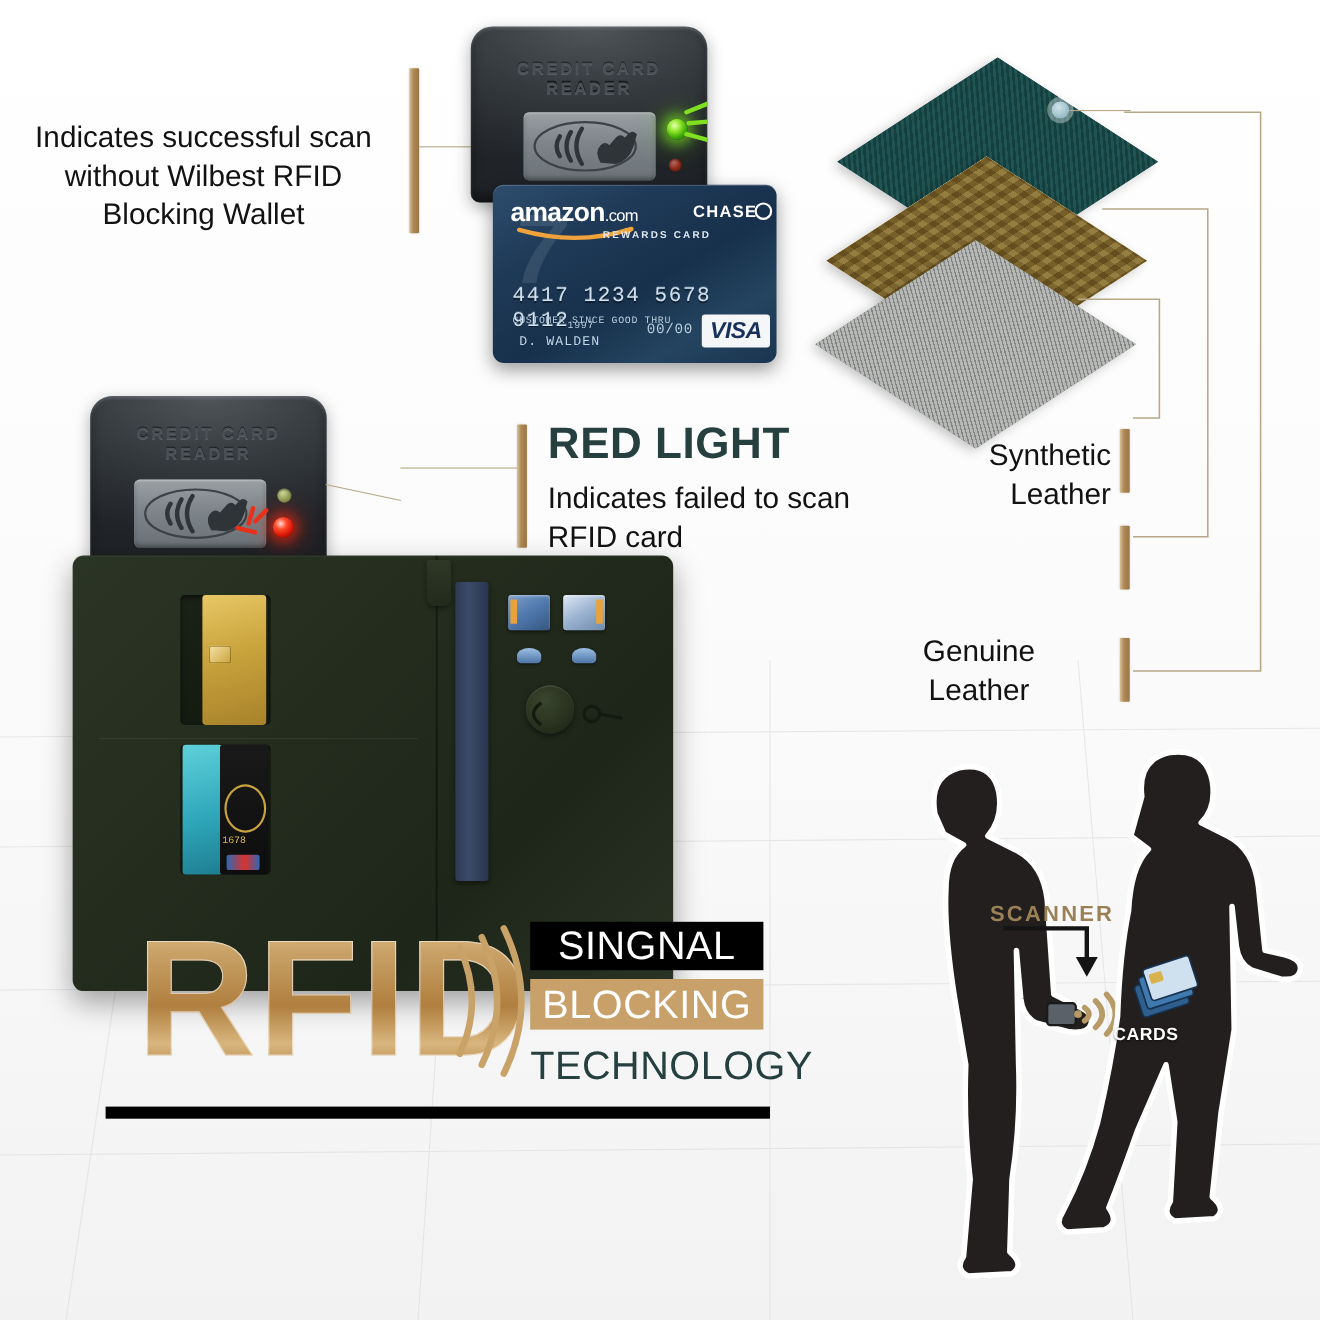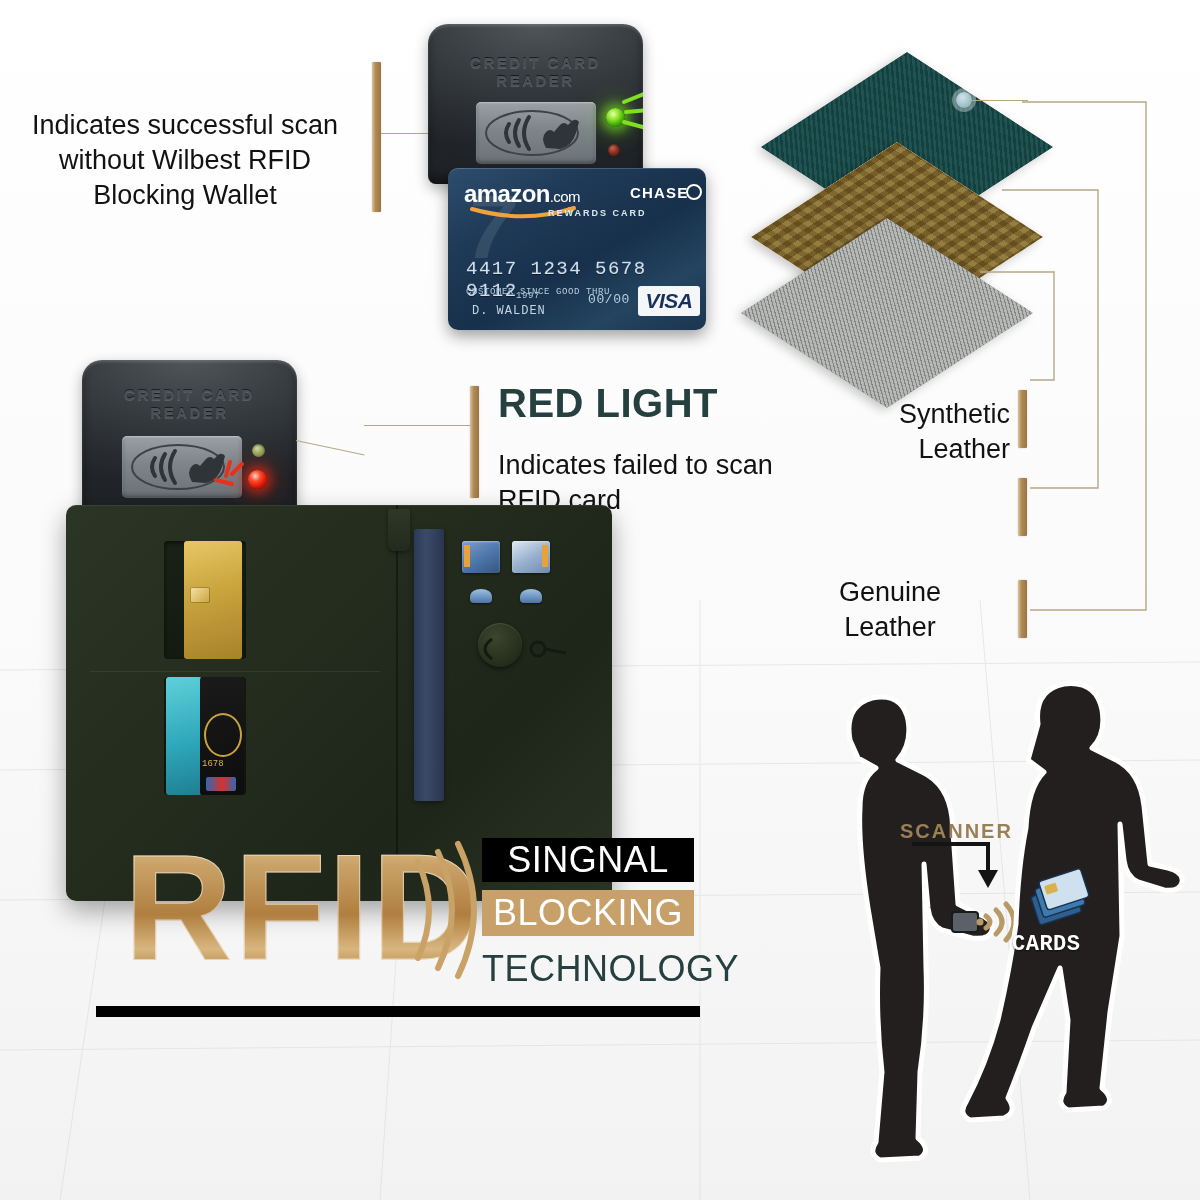--- a/index.html
+++ b/index.html
@@ -196,22 +196,22 @@
   .badge.black{background:#000;color:#fff;}
   .badge.tan{background:#c8a06a;color:#fff;}
   .badge.plain{color:#25403e;}
   .rule{position:absolute;background:#000;}
 
   .scanner-lbl{
     position:absolute;font-size:20px;font-weight:bold;letter-spacing:2px;
     color:#9a8057;
   }
   .cards-lbl{
-    position:absolute;font-size:22px;font-weight:bold;letter-spacing:.5px;
-    color:#fff;text-shadow:0 1px 2px rgba(0,0,0,.6);font-family:Liberation Mono, monospace;
+    position:absolute;font-size:16px;font-weight:bold;letter-spacing:.5px;
+    color:#fff;text-shadow:0 1px 2px rgba(0,0,0,.6);
   }
   .silh{position:absolute;}
 </style>
 </head>
 <body>
 
 <div id="stage">
 
   <div class="floor">
     <svg width="1200" height="600" viewBox="0 0 1200 600">
@@ -358,21 +358,21 @@
         </g>
       </svg>
     </div>
   </div>
 
   <div class="hline" style="left:296px;top:440px;width:70px;transform:rotate(12deg);transform-origin:left center;"></div>
   <div class="hline" style="left:364px;top:425px;width:106px;"></div>
   <div class="tanbar" style="left:470px;top:386px;height:112px;"></div>
 
   <div class="txt headline" style="left:498px;top:382px;width:330px;">RED LIGHT</div>
-  <div class="txt body-txt" style="left:498px;top:448px;width:340px;">Indicates failed to scan
+  <div class="txt body-txt" style="left:498px;top:436px;width:340px;">Indicates failed to scan
 RFID card</div>
 
   <div class="wallet" style="left:66px;top:505px;width:546px;height:396px;text-align:center;">
     <div class="spine" style="left:330px;"></div>
 
     <div class="slot" style="left:98px;top:36px;width:82px;height:118px;"></div>
     <div class="incard" style="left:118px;top:36px;width:58px;height:118px;
          background:linear-gradient(165deg,#e8c765 0%,#c9a33c 45%,#a8822a 100%);">
       <div style="position:absolute;left:6px;top:46px;width:20px;height:16px;border-radius:2px;
                   background:linear-gradient(135deg,#f5e3a6,#c9a33c);

